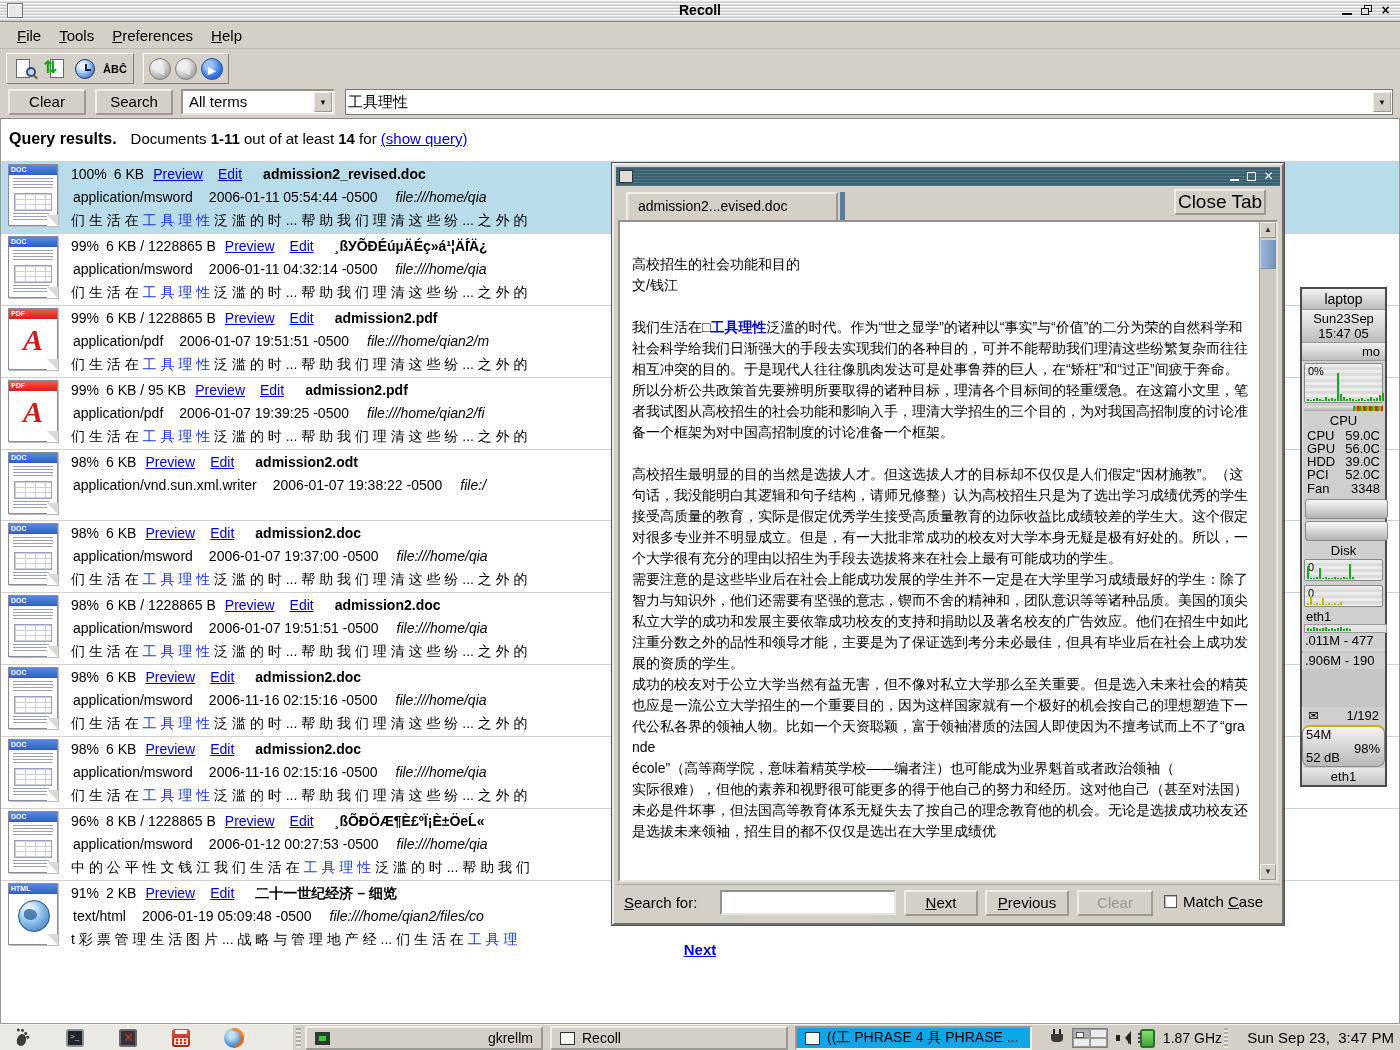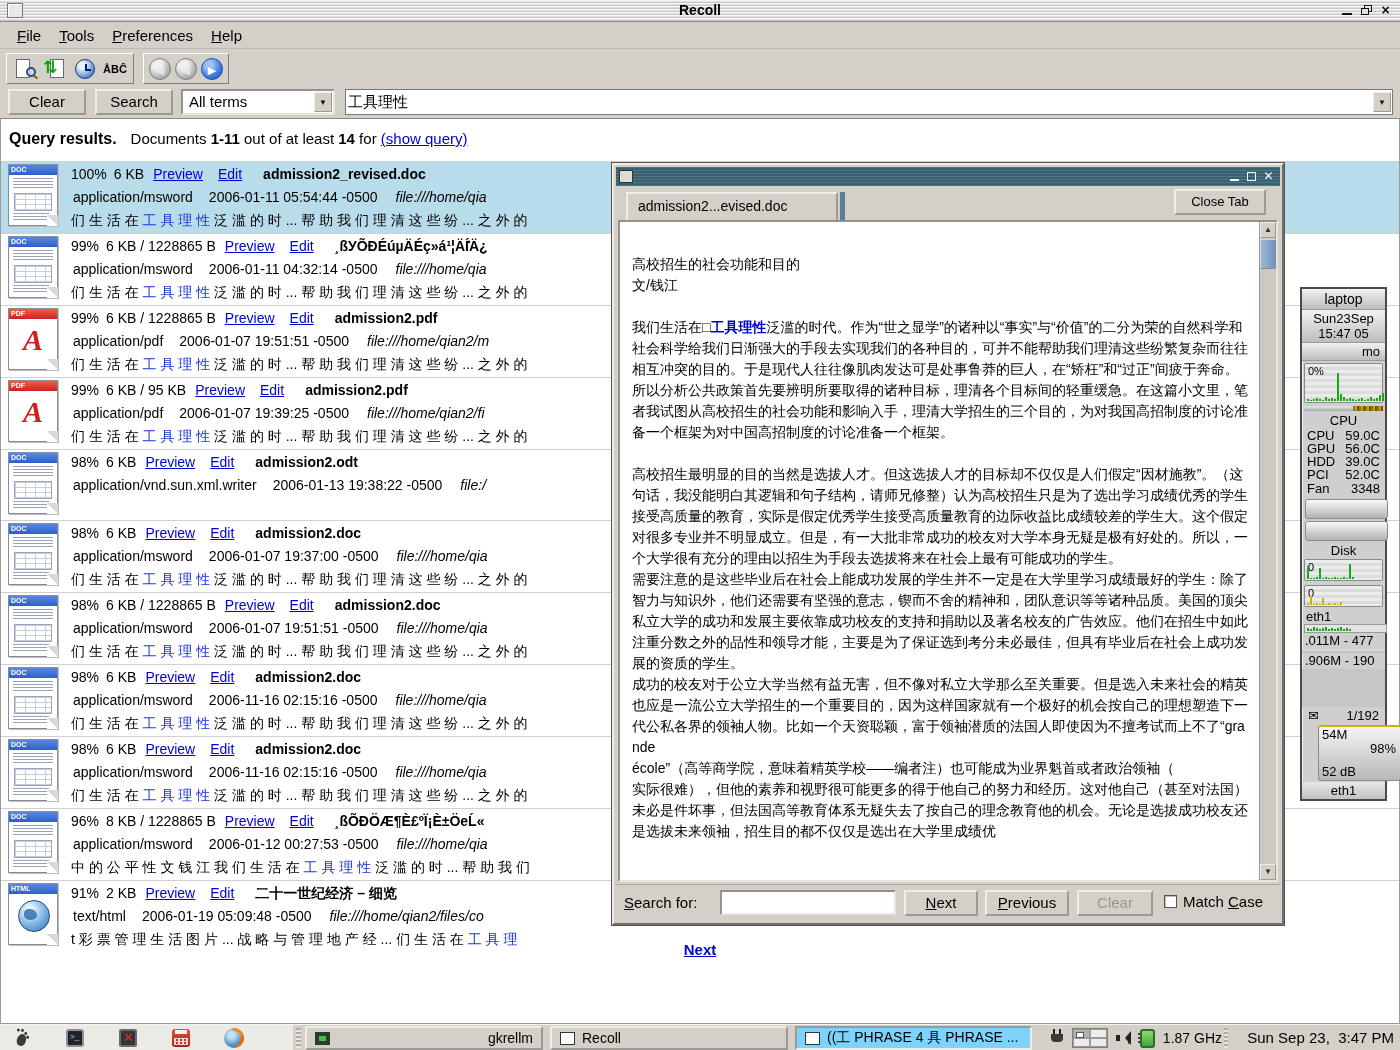--- a/index.html
+++ b/index.html
@@ -96,21 +96,21 @@
     background:repeating-linear-gradient(#4d7686 0 1px,#3a5f6e 1px 3px); }
   #pv-title { position:absolute; left:30px; right:70px; top:1px; text-align:center; color:#fff; font-weight:bold; font-size:13px; white-space:nowrap; overflow:hidden; }
   .pv-menu-btn { position:absolute; left:3px; top:3px; width:14px; height:13px; background:#dfdcd4; border:1px solid #333; }
   .pvctl { position:absolute; top:2px; width:15px; height:15px; color:#fff; font-weight:bold; font-size:12px; line-height:15px; text-align:center; }
   .pvctl .minbar { position:absolute; left:3px; bottom:3px; width:9px; height:2px; background:#fff; }
   .pvctl .maxbox { position:absolute; left:3px; top:3px; width:9px; height:9px; border:1px solid #fff; }
   #pv-tabbar { position:absolute; left:2px; top:21px; right:2px; height:34px; }
   #pv-tab { position:absolute; left:10px; bottom:0; width:212px; height:28px; background:#d4d0c8;
     border:2px outset #f0ede6; border-bottom:none; font-size:14px; line-height:25px; padding-left:10px; }
   #pv-tab-accent { position:absolute; left:224px; bottom:0; width:5px; height:28px; background:#5a7d99; }
-  #pv-closetab { position:absolute; right:14px; top:3px; width:92px; height:26px; line-height:22px; font-size:13px; }
+  #pv-closetab { position:absolute; right:14px; top:3px; width:92px; height:26px; line-height:22px; font-size:19px; }
   #pv-content { position:absolute; left:4px; top:55px; right:4px; bottom:41px; background:#fff; border:2px inset #e8e5de; }
   #pv-text { position:absolute; left:0; top:0; right:17px; bottom:0; padding:32px 8px 6px 12px; overflow:hidden;
     font-size:14px; line-height:21px; white-space:pre-wrap; word-break:break-all; }
   .blk { margin-bottom:21px; }
   .blk:last-child { margin-bottom:0; }
   .pv-hl { color:#0000cc; font-weight:bold; }
   #pv-scroll { position:absolute; right:0; top:0; bottom:0; width:17px; background:#cdc9c1; border-left:1px solid #999; }
   .sb-btn { position:absolute; left:0; width:16px; height:16px; background:#d4d0c8; border:1px outset #f0ede6; font-size:8px; text-align:center; line-height:14px; color:#233; }
   #sb-up { top:0; }
   #sb-down { bottom:0; }
@@ -136,21 +136,21 @@
   .gk-bar.y { background:#c8b400; }
   .chart-pct { position:absolute; left:3px; top:1px; font-size:11px; }
   .gk-krell { height:5px; margin:1px 2px 2px 2px; background:linear-gradient(#e8e8e8,#a8a8a8); position:relative; }
   .gk-krell::after { content:""; position:absolute; right:0; top:0; bottom:0; width:38%;
     background:repeating-linear-gradient(90deg,#30a030 0 2px,#c8a000 2px 4px,#c03010 4px 6px); }
   .trow { display:flex; justify-content:space-between; padding:0 5px; line-height:13px; font-size:13px; }
   .gk-row2 { display:flex; justify-content:space-between; padding:0 5px; line-height:16px; }
   .gk-bevel { margin:2px 3px; height:20px; background:linear-gradient(#f8f8f8,#b2b2b2); border:1px solid #8a8a8a; border-radius:3px; position:relative; }
   .gk-net-strip { height:9px; margin:0 2px; background:#e4e4e4; border:1px solid #9a9a9a; position:relative; }
   #gk-mail-row { display:flex; justify-content:space-between; padding:0 6px; line-height:17px; }
-  #gk-mem-panel { margin:1px 16px; height:56px; background:linear-gradient(#f4f4f4,#b8b8b8); border:1px solid #8a8a8a; border-radius:3px; position:relative; border-top:2px solid #c8b400; }
+  #gk-mem-panel { margin:1px 0; height:42px; background:linear-gradient(#f4f4f4,#b8b8b8); border:1px solid #8a8a8a; border-radius:8px; position:relative; border-top:2px solid #c8b400; }
   #gk-mem-label { position:absolute; left:3px; top:0; }
   #gk-mem-pct { position:absolute; right:4px; top:14px; }
   #gk-vol { position:absolute; left:3px; bottom:1px; }
   #gk-bottom { text-align:center; background:linear-gradient(#e8e8e8,#c2c2c2); line-height:17px; }
 
   
   #taskbar { position:absolute; left:0; top:1024px; width:1400px; height:26px; background:#d4d0c8; border-top:1px solid #f5f3ef; z-index:30; }
   #launchers { position:absolute; left:0; top:0; width:293px; height:26px; background:#eceae5; display:flex; align-items:center; gap:33px; padding-left:12px; }
   .launcher { width:20px; height:20px; position:relative; }
   .foot-i { position:absolute; left:5px; top:6px; width:9px; height:12px; background:#3c3c3c; border-radius:50% 50% 45% 45%; transform:rotate(18deg); }
@@ -162,21 +162,21 @@
   .type-i { position:absolute; inset:1px; background:linear-gradient(#e05540,#a02418); border-radius:3px; }
   .type-i::before { content:""; position:absolute; left:3px; top:1px; right:3px; height:4px; background:#f2f2f2; }
   .type-i::after { content:""; position:absolute; left:2px; bottom:2px; right:2px; height:7px;
     background:repeating-linear-gradient(90deg,#f0d8d0 0 2px,transparent 2px 4px), repeating-linear-gradient(#f0d8d0 0 1px,transparent 1px 3px); }
   .ff-i { position:absolute; inset:0; border-radius:50%; background:radial-gradient(circle at 38% 35%, #bfe0f5 0 18%, #5596cf 55%, #1d5a9e 100%); }
   .ff-i::after { content:""; position:absolute; inset:0; border-radius:50%; border:3px solid transparent;
     border-top-color:#f28a1c; border-right-color:#e86a10; transform:rotate(35deg); }
   #tb-handle { position:absolute; left:296px; top:3px; width:5px; height:20px;
     background:repeating-linear-gradient(#b0ada6 0 2px,#e8e6e1 2px 4px); }
   .taskbtn { position:absolute; top:1px; height:24px; background:#d4d0c8; border:2px outset #f0ede6; display:flex; align-items:center; gap:7px; padding:0 8px; font-size:14px; white-space:nowrap; overflow:hidden; }
-  .taskbtn.active { border:2px inset #f0ede6; background:#7dd3fc;text-align:right; }
+  .taskbtn.active { border:2px inset #f0ede6; background:#0ea5e9;text-align:right; }
   .winicon { width:15px; height:13px; background:#fdfdfd; border:1px solid #333; flex:0 0 auto; }
   .winicon.gk { background:#2c3c34; position:relative; }
   .winicon.gk::after { content:""; position:absolute; left:3px; top:3px; width:7px; height:5px; background:#3fc43f; }
   #tray { position:absolute; right:178px; top:0; height:26px; display:flex; align-items:center; gap:8px; }
   .plug-i { width:13px; height:18px; position:relative; }
   .plug-i::before { content:""; position:absolute; left:2px; top:0; width:2px; height:6px; background:#222; box-shadow:6px 0 0 #222; }
   .plug-i::after { content:""; position:absolute; left:0; top:5px; width:12px; height:8px; background:#3a3a3a; border-radius:0 0 4px 4px; }
   .pager { width:36px; height:20px; display:grid; grid-template-columns:1fr 1fr; grid-template-rows:1fr 1fr; border:1px solid #808080; background:#e9e9e9; }
   .pager .cell { border:1px solid #9a9a9a; position:relative; background:#ececec; }
   .pager .cell.act { background:#b2b2b2; }
@@ -322,21 +322,21 @@
             <div class="pg">
               <div class="pg-hdr hdr-doc">DOC</div>
               <div class="pg-lines"></div>
               <div class="pg-table"></div>
               <div class="pg-foot"></div>
               <div class="pg-fold"></div>
             </div>
           </div>
           <div class="rtext">
             <div class="l1"><span class="pct">98%</span><span class="sz">6 KB</span><a class="link rlnk">Preview</a><a class="link rlnk">Edit</a><span class="rtitle">admission2.odt</span></div>
-            <div class="l2"><span class="mime">application/vnd.sun.xml.writer</span><span class="date">2006-01-13 19:38:22 -0500</span><span class="rpath">file:/</span></div>
+            <div class="l2"><span class="mime">application/vnd.sun.xml.writer</span><span class="date">2006-01-07 19:38:22 -0500</span><span class="rpath">file:/</span></div>
           </div>
         </div>
         <div class="rrow">
           <div class="ricon">
             <div class="pg">
               <div class="pg-hdr hdr-doc">DOC</div>
               <div class="pg-lines"></div>
               <div class="pg-table"></div>
               <div class="pg-foot"></div>
               <div class="pg-fold"></div>

